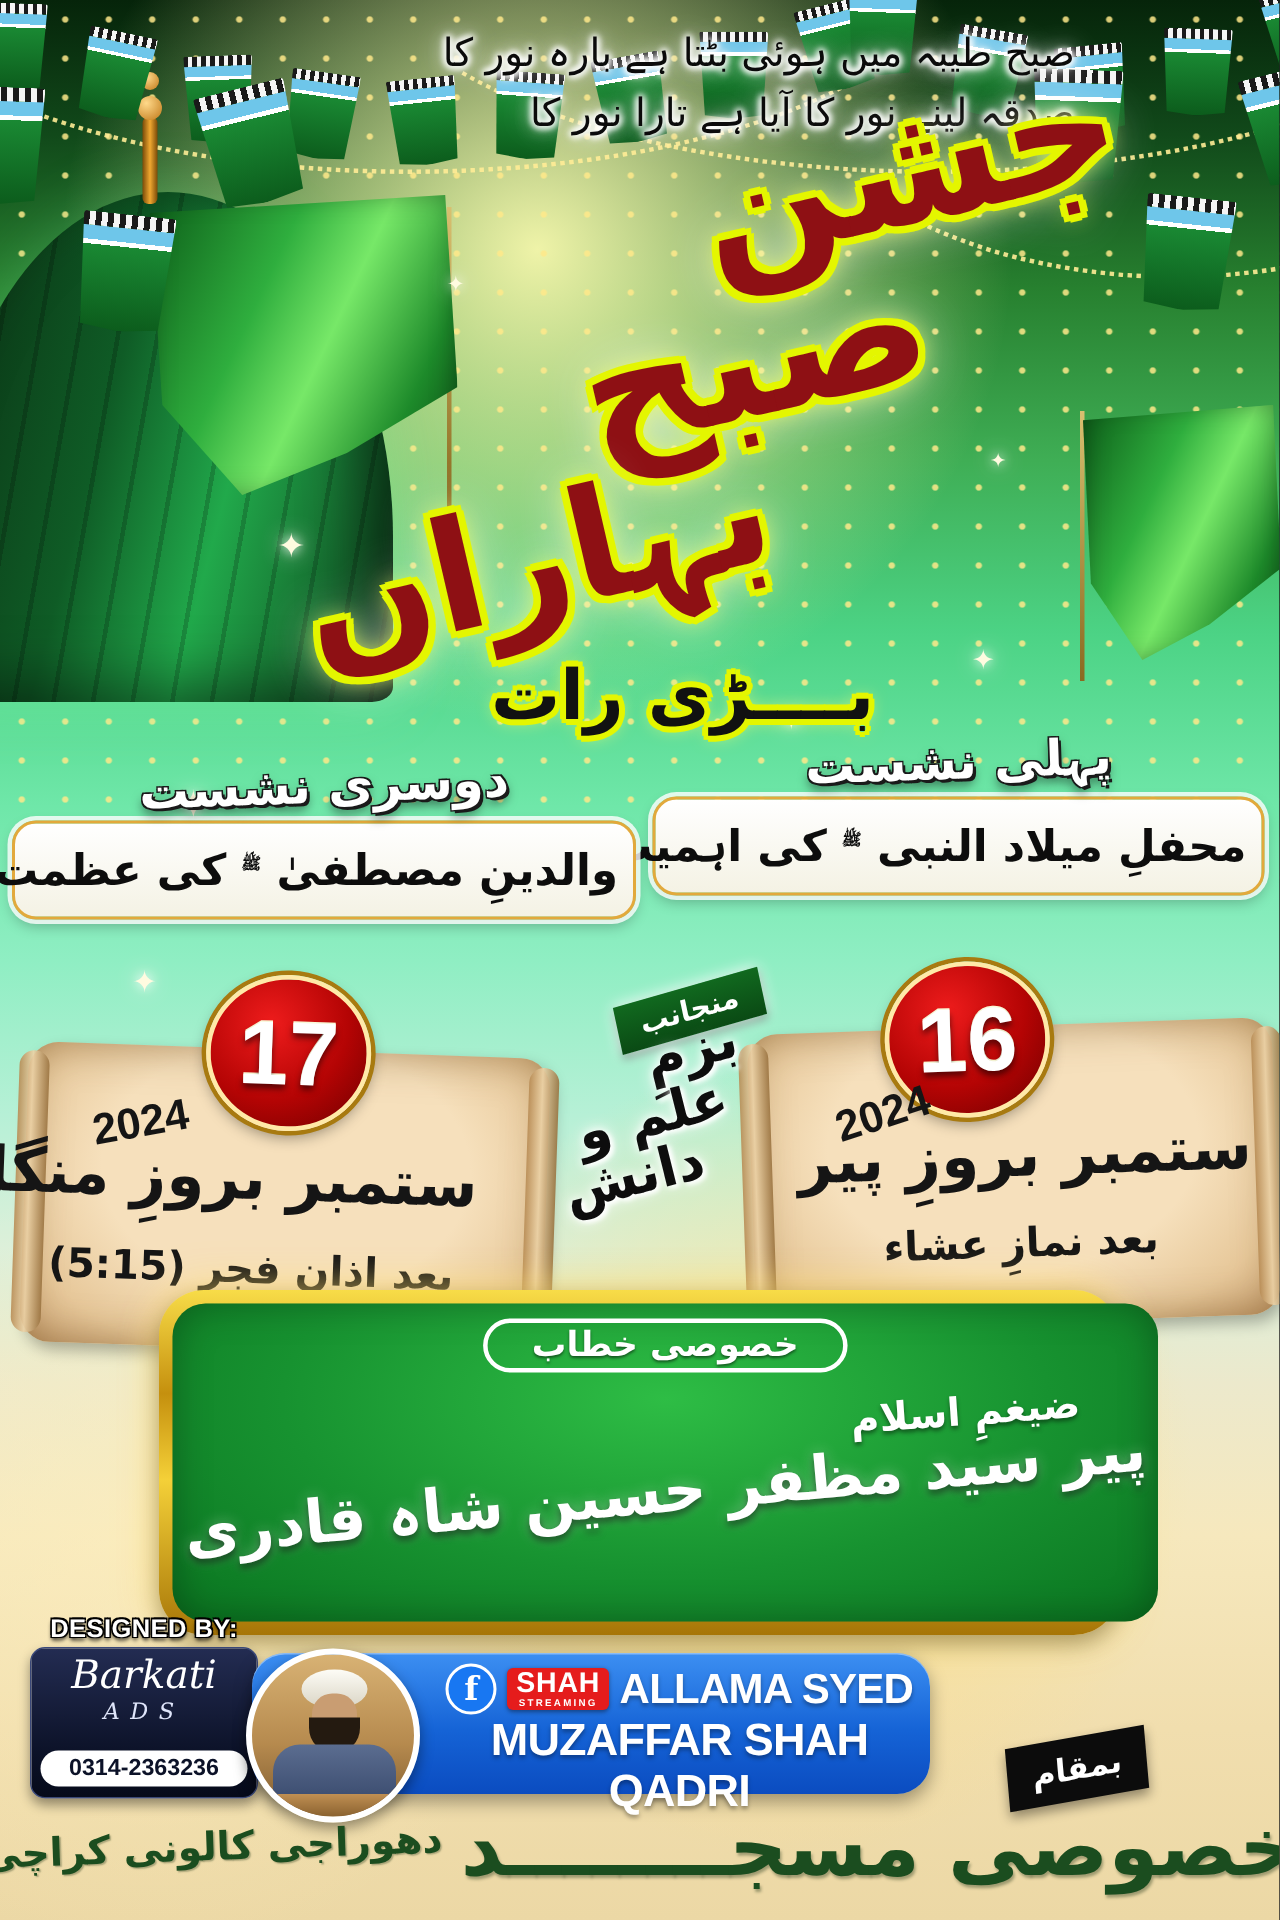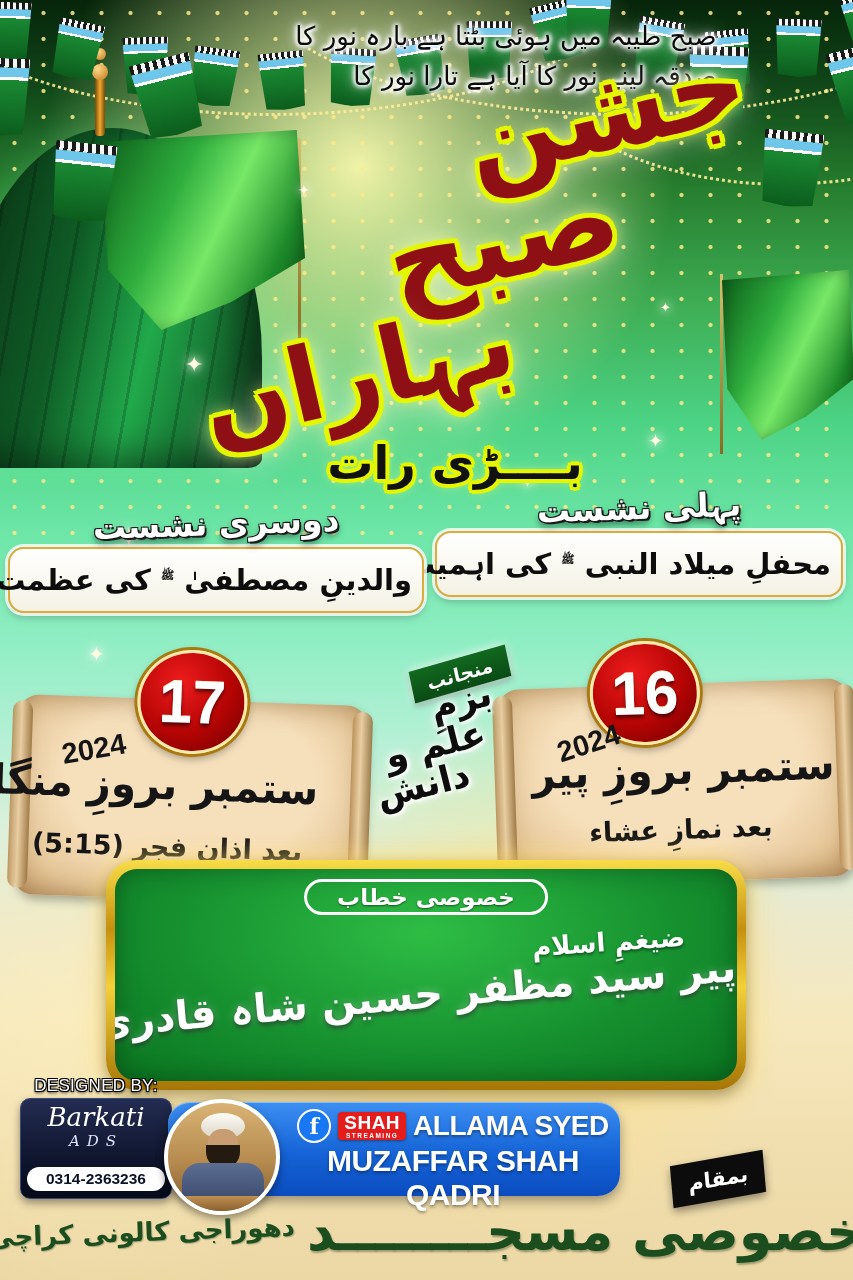--- a/index.html
+++ b/index.html
@@ -95,32 +95,32 @@
     text-shadow:0 0 6px #fff,0 0 12px #fff,2px 2px 3px rgba(255,255,255,.9);}
   .org-l1{font-size:36px;text-align:right;padding-right:8px;}
   .org-l2{font-size:36px;text-align:center;}
   .org-l3{font-size:36px;text-align:left;padding-left:6px;}
   
   .speech-frame{top:860px;left:106px;width:640px;height:230px;border-radius:30px;padding:9px;box-sizing:border-box;
     background:linear-gradient(180deg,#f8dc48,#c5900e 30%,#f4d038 55%,#a67507 100%);
     box-shadow:0 6px 14px rgba(0,0,0,.3),0 0 28px rgba(255,220,110,.85);}
   .speech{width:100%;height:100%;border-radius:22px;position:relative;direction:rtl;overflow:hidden;
     background:radial-gradient(ellipse at 50% 30%,#2ebd45,#179230 55%,#0a7420 100%);
-    box-shadow:inset 0 0 26px rgba(0,0,0,.3);}
+    box-shadow:inset 0 0 26px rgba(0,0,0,.3);padding-left:35px;}
   .speech-badge{position:absolute;top:10px;left:50%;transform:translateX(-50%);
     border:3px solid #fff;border-radius:999px;padding:2px 30px;color:#fff;font-size:23px;font-weight:bold;
     white-space:nowrap;text-shadow:0 1px 2px rgba(0,0,0,.5);}
   .speech-honorific{position:absolute;top:58px;right:52px;transform:rotate(-4deg);
     color:#fff;font-size:26px;font-weight:bold;text-shadow:0 2px 3px rgba(0,0,0,.45);}
   .speech-speaker{position:absolute;top:102px;left:0;width:100%;text-align:center;transform:rotate(-5deg);
     color:#fff;font-size:40px;font-weight:bold;white-space:nowrap;
     text-shadow:0 3px 5px rgba(0,0,0,.5),0 0 10px rgba(255,255,255,.35);}
   
   .designer{top:1076px;left:20px;width:152px;text-align:center;font-family:"Liberation Sans",sans-serif;}
-  .designer-label{font-size:17px;font-weight:400;color:#fff;letter-spacing:.3px;
+  .designer-label{font-size:17px;font-weight:700;color:#fff;letter-spacing:.3px;
     text-shadow:-1px -1px 0 #000,1px -1px 0 #000,-1px 1px 0 #000,1px 1px 0 #000,0 2px 3px #000;}
   .designer-box{margin-top:2px;background:linear-gradient(180deg,#232c52,#0c1228 70%,#060a1a);
     border:1px solid #3a4878;border-radius:10px;padding:5px 6px 7px;box-shadow:0 4px 8px rgba(0,0,0,.4);}
   .designer-name{font-family:"DejaVu Serif",serif;font-style:italic;color:#fff;font-size:26px;line-height:1;}
   .designer-sub{font-family:"DejaVu Serif",serif;font-style:italic;color:#dfe5fa;font-size:15px;letter-spacing:7px;margin-top:2px;}
   .designer-phone{margin-top:17px;background:#fff;border-radius:999px;color:#0c1228;
     font-weight:bold;font-size:15.5px;padding:3px 2px;}
   
   .livebar{top:1102px;left:168px;width:452px;height:94px;border-radius:22px;
     background:linear-gradient(180deg,#3c8ff2,#1563d6 55%,#0b4cc0);

